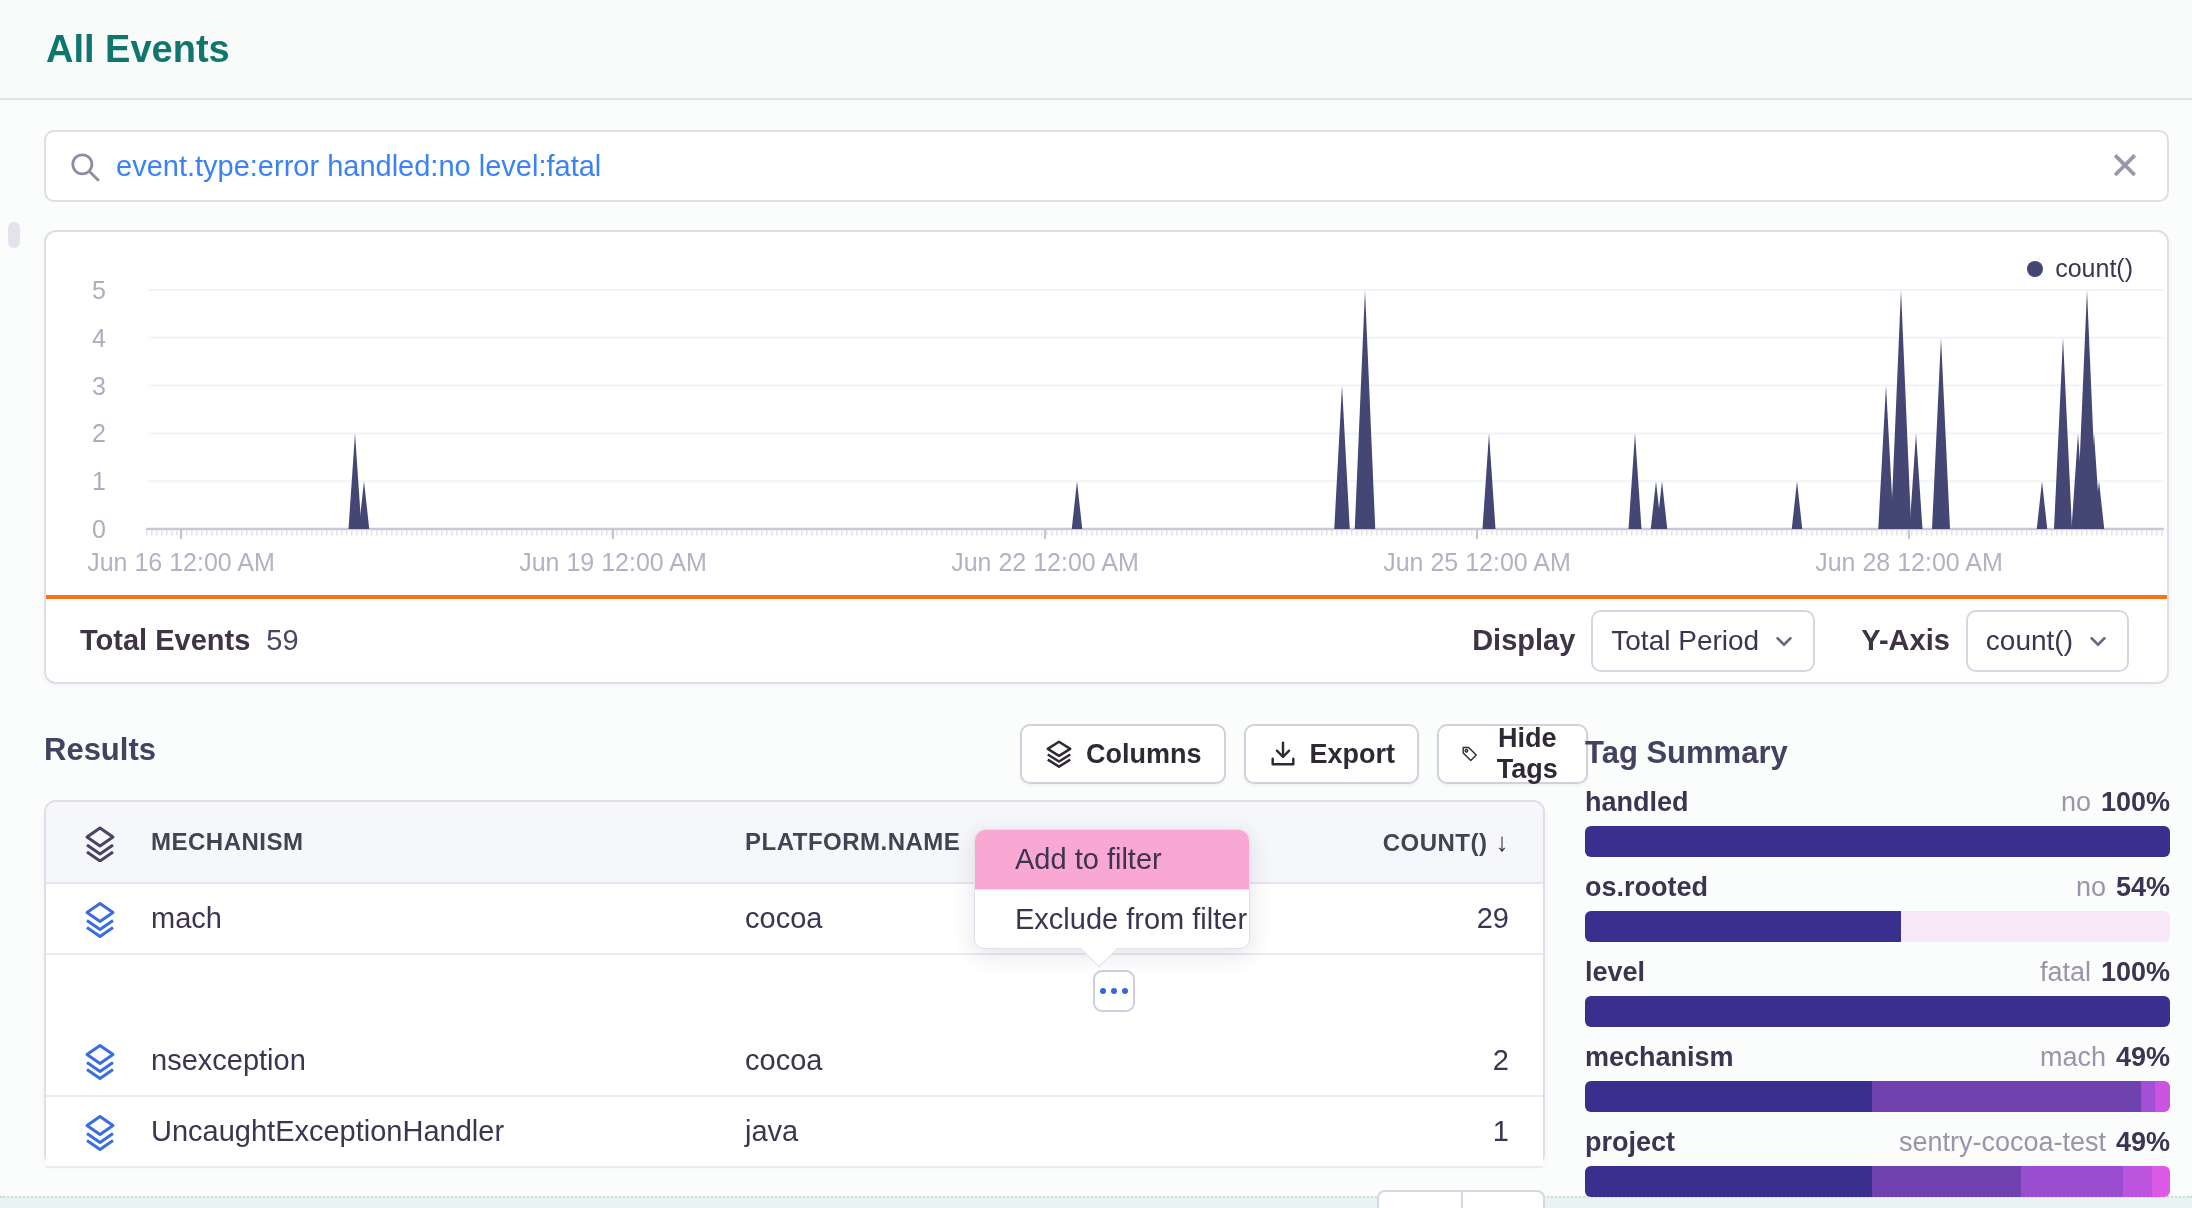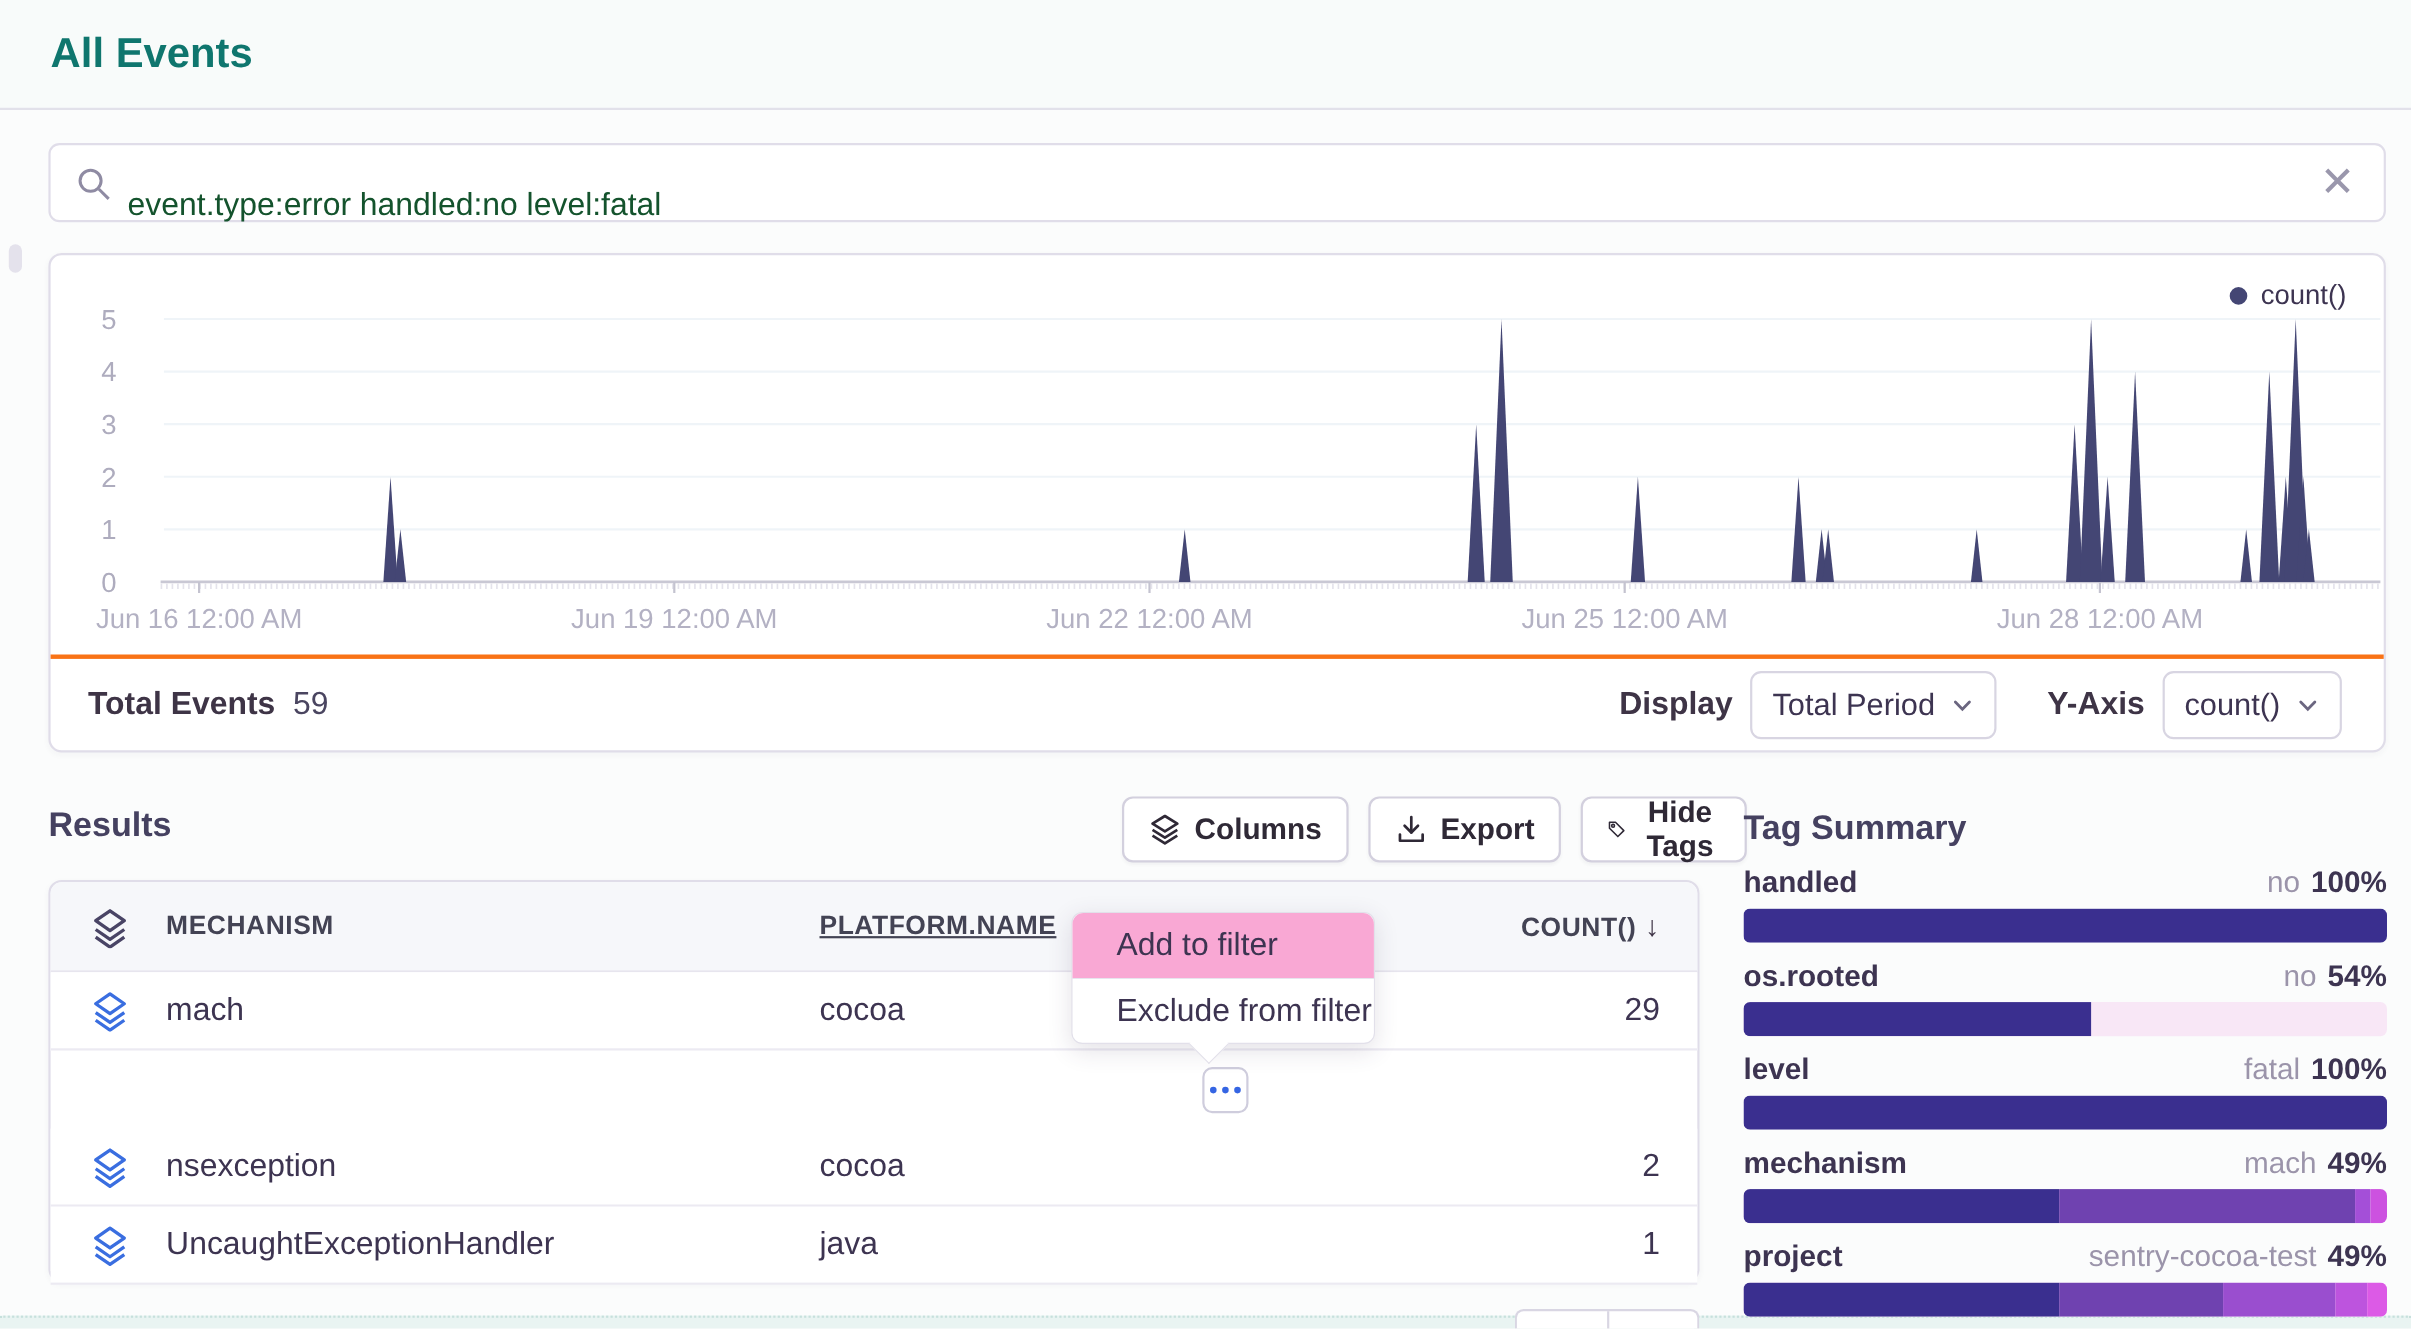--- a/index.html
+++ b/index.html
@@ -19,21 +19,21 @@
 
   
   .drag-handle { left:8px; top:222px; width:12px; height:26px; border-radius:6px; background:#E4E2EC; }
 
   
   .search-panel {
     left:44px; top:130px; width:2125px; height:72px; background:#FFFFFF;
     border:2px solid #E0DDE9; border-radius:10px;
   }
   .search-icon { position:absolute; left:22px; top:18px; width:34px; height:34px; color:#8F8BA3; }
-  .search-query { position:absolute; left:70px; top:0; line-height:68px; font-size:29px; color:#14532d;margin-top:20px; }
+  .search-query { position:absolute; left:70px; top:0; line-height:68px; font-size:29px; color:#3b82f6; }
   .clear-icon { position:absolute; right:22px; top:14px; width:40px; height:40px; color:#9A97AC; cursor:pointer;
     font-size:38px; line-height:40px; text-align:center; font-weight:400; }
 
   
   .chart-panel {
     left:44px; top:230px; width:2125px; height:454px; background:#fff;
     border:2px solid #E0DDE9; border-radius:12px; box-shadow:0 2px 6px rgba(60,50,80,.04);
   }
   .legend { position:absolute; right:34px; top:22px; display:flex; align-items:center; gap:12px; }
   .legend-dot { width:16px; height:16px; border-radius:50%; background:#444674; }
@@ -73,21 +73,21 @@
     left:44px; top:800px; width:1501px; height:366px; background:#fff;
     border:2px solid #E0DDE9; border-radius:12px; box-shadow:0 2px 6px rgba(60,50,80,.04); z-index:1;
   }
   .thead {
     position:absolute; left:0; top:0; width:100%; height:82px; background:#F6F7FA;
     border-radius:10px 10px 0 0; border-bottom:2px solid #E7E5EE;
   }
   .th-icon { position:absolute; left:38px; top:24px; width:32px; height:36px; color:#494465; }
   .th { position:absolute; font-size:24px; font-weight:700; letter-spacing:.5px; color:#434354; line-height:80px; cursor:pointer; }
   .th-mechanism { left:105px; }
-  .th-platform { left:699px;text-decoration:underline; }
+  .th-platform { left:699px; }
   .th-count { right:34px; }
   .sort-arrow { font-size:26px; font-weight:400; margin-left:8px; color:#3E3446; }
   .trow { position:absolute; left:0; width:100%; height:71px; border-bottom:2px solid #ECEAF2; background:#fff; }
   .trow:last-of-type { border-bottom:none; border-radius:0 0 10px 10px; }
   .row-icon { position:absolute; left:38px; top:17px; width:32px; height:37px; color:#3A6EE0; }
   .td { position:absolute; font-size:29px; color:#3D3451; line-height:69px; }
   .td-mechanism { left:105px; }
   .td-platform { left:699px; }
   .td-count { right:34px; }
 

